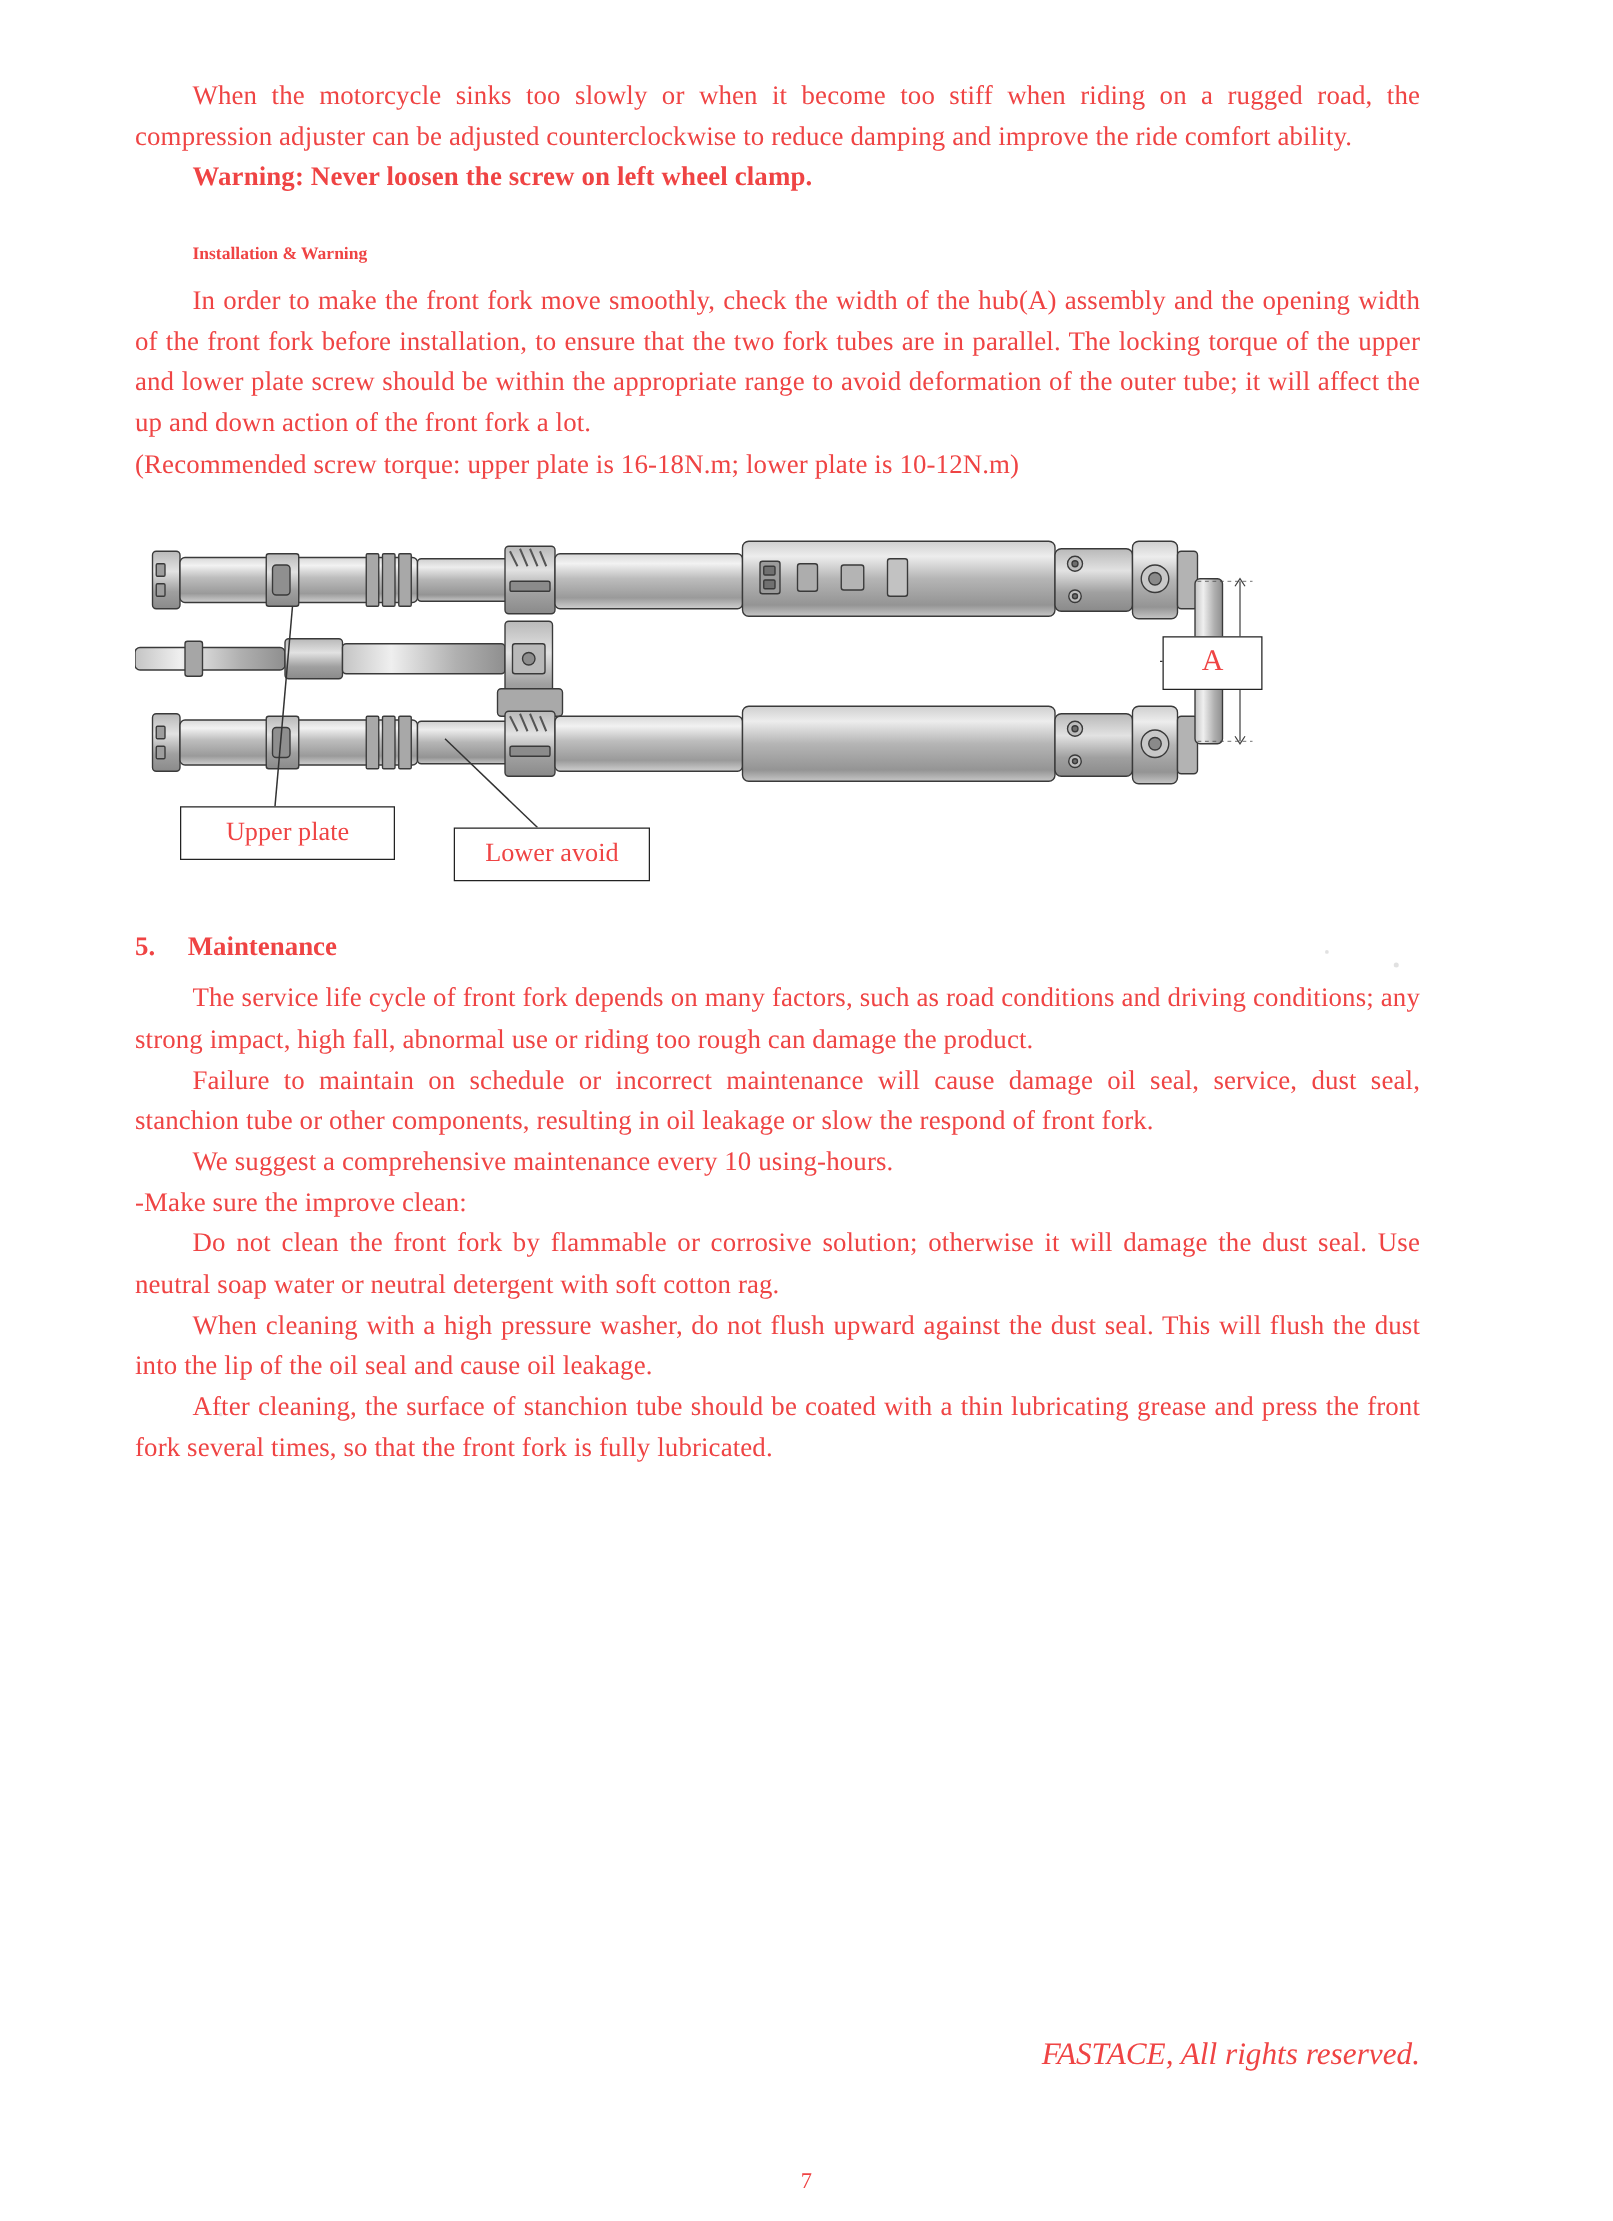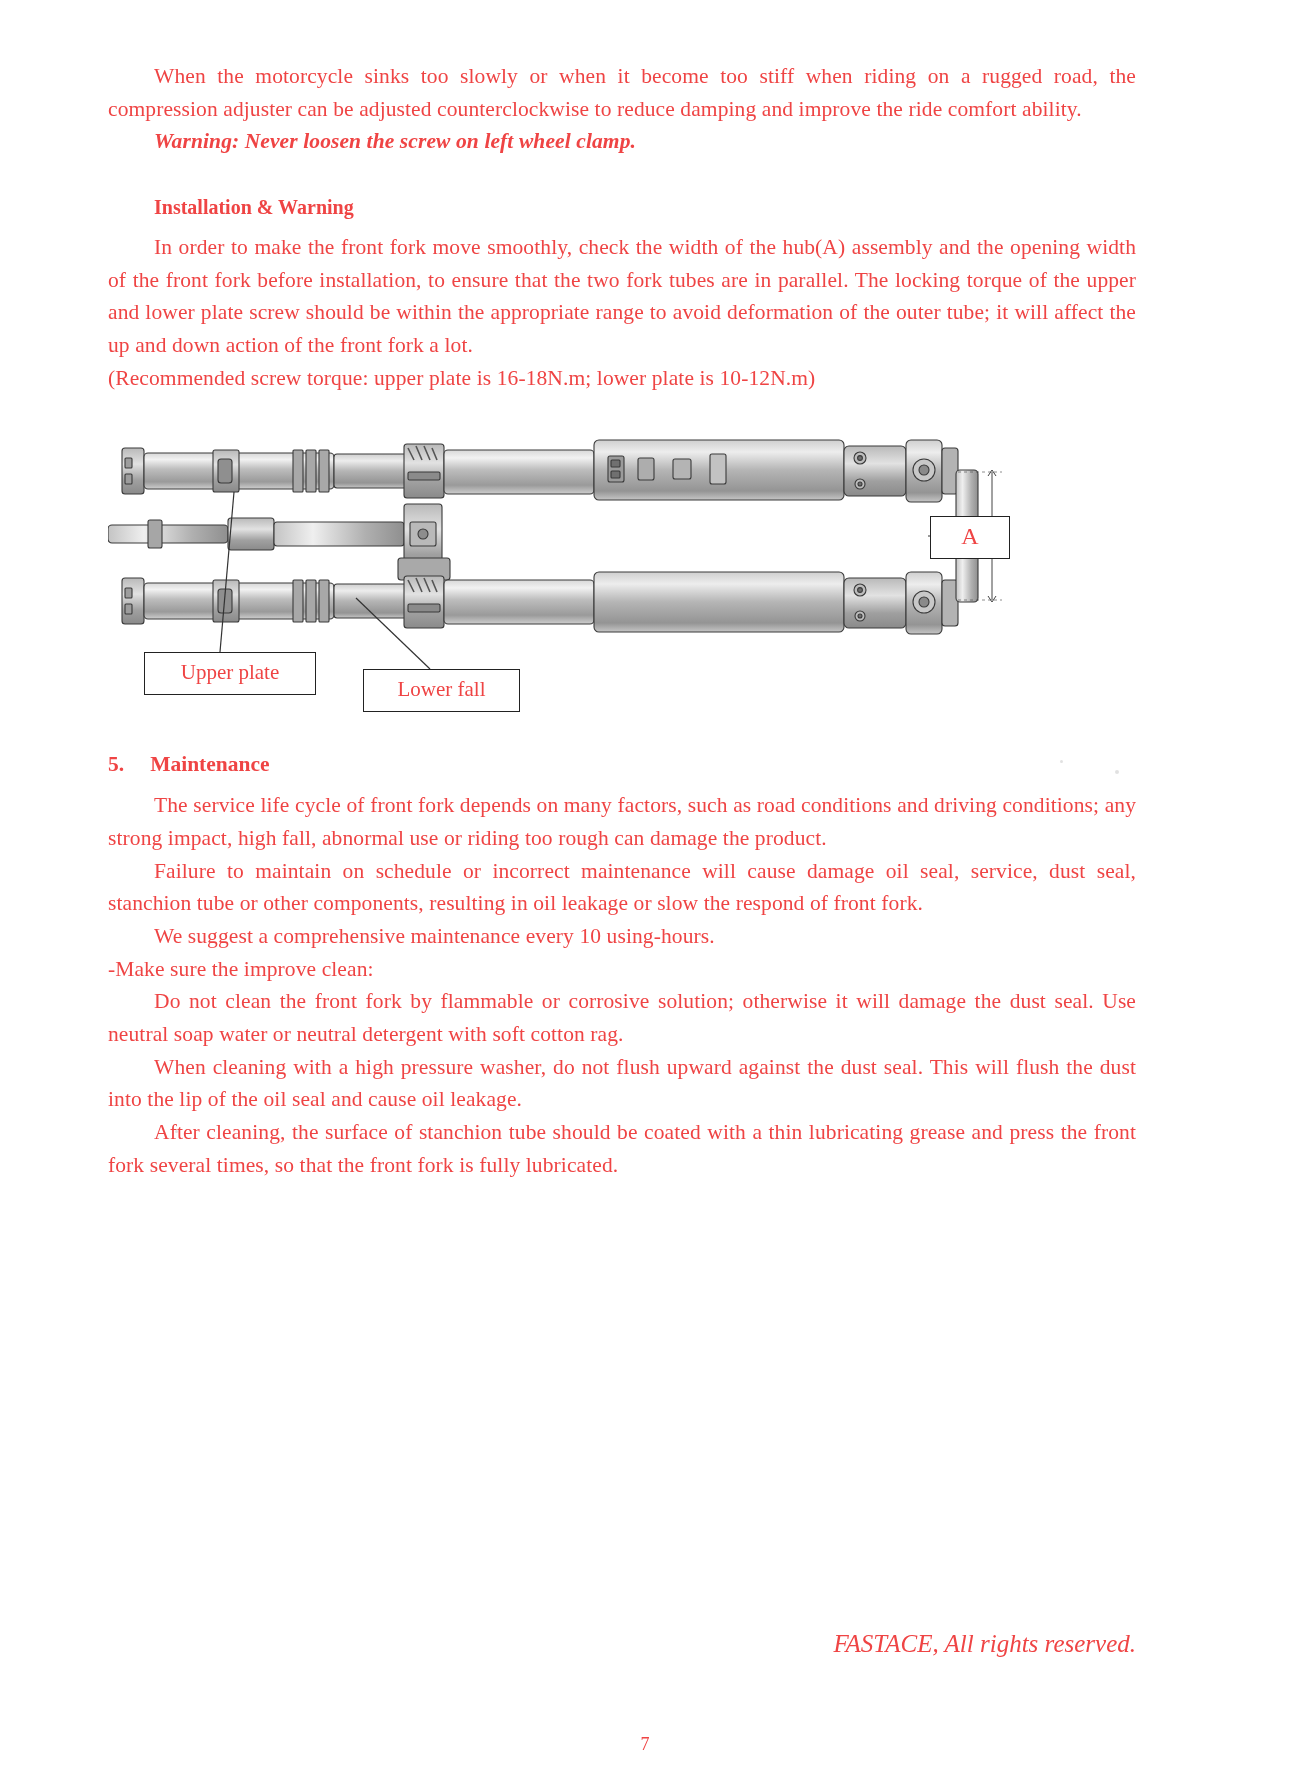--- a/index.html
+++ b/index.html
@@ -29,24 +29,23 @@
     line-height: 1.52;
     text-align: justify;
     margin: 0 0 0 0;
     letter-spacing: 0.1px;
   }
   p.indent {
     text-indent: 46px;
   }
   .bold {
     font-weight: bold;
-    font-style: italic;
   }
   .heading {
-    font-size: 20px;
+    font-size: 14px;
     font-weight: bold;
     margin: 0;
     text-indent: 46px;
   }
   .gap-sm { height: 12px; }
   .gap-md { height: 26px; }
   .gap-lg { height: 38px; }
 
   .section-head {
     font-size: 21.5px;
@@ -249,21 +248,21 @@
         </g>
         <text x="878" y="116" font-family="Liberation Sans, sans-serif" font-size="14" fill="#333" transform="rotate(-90 878 116)" text-anchor="middle">10</text>
 
         <path d="M894 110 L820 110" stroke="#333" stroke-width="1" fill="none"></path>
 
         <path d="M112 226 L126 66" stroke="#333" stroke-width="1.2" fill="none"></path>
         <path d="M322 243 L248 172" stroke="#333" stroke-width="1.2" fill="none"></path>
       </svg>
 
       <div class="callout" id="callout-upper">Upper plate</div>
-      <div class="callout" id="callout-lower">Lower fall</div>
+      <div class="callout" id="callout-lower">Lower avoid</div>
       <div class="callout" id="callout-a">A</div>
     </div>
 
     <div class="gap-md"></div>
 
     <div class="section-head">
       <span>5.</span>
       <span>Maintenance</span>
     </div>
 

